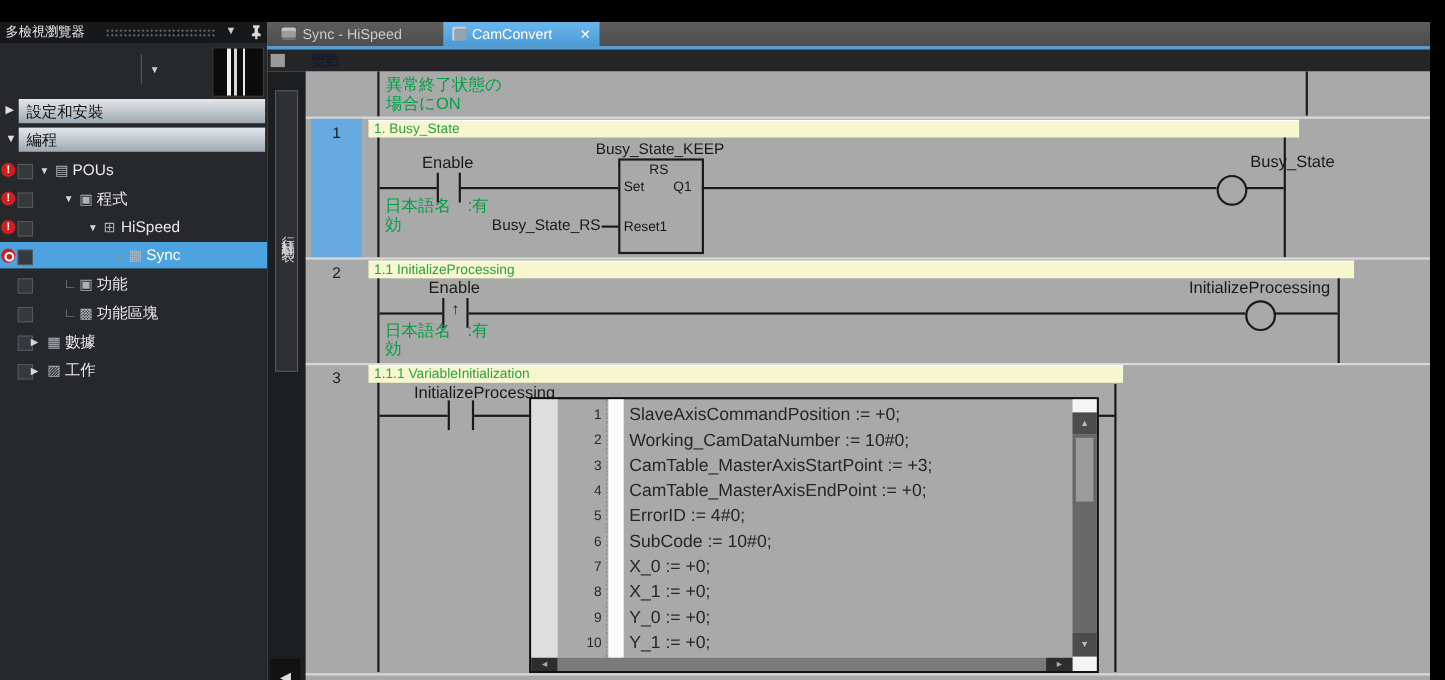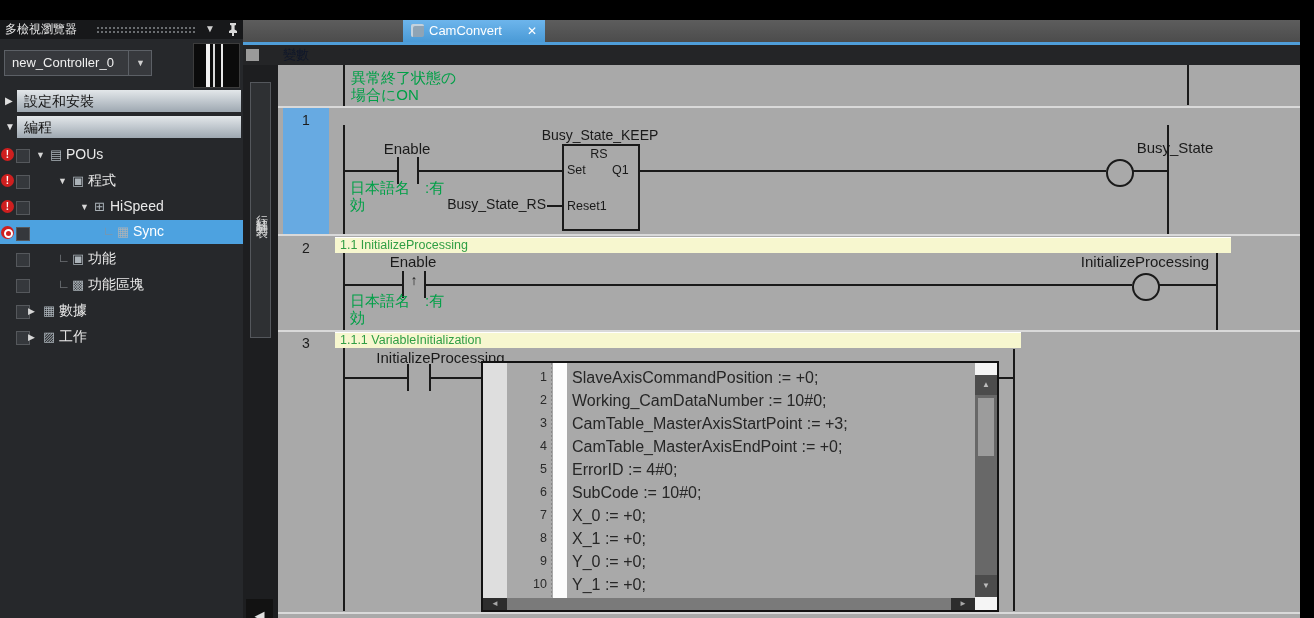--- a/index.html
+++ b/index.html
@@ -98,21 +98,20 @@
 
   <div class="ab panel">
     <div class="ab ptitle">多檢視瀏覽器</div>
     <div class="ab pdots"></div>
     <div class="ab ptri">▼</div>
     <div class="ab pin">
       <svg width="12" height="14" viewBox="0 0 12 14">
           <path d="M3 1h6v2l-1.4.6v4L10 9v2H7v3H5v-3H2V9l2.4-1.4v-4L3 3z" fill="#d8d8d8"></path>
         </svg>
     </div>
-    <div class="ab ctrlsel">new_Controller_0</div>
     <div class="ab ctrlarr">▼</div>
     <div class="ab ctrlimg"></div>
 
     <div class="ab secrow" style="left:0;top:70px;width:243px;height:22px;">
       <span class="tri">▶</span>
       <span class="secbar">設定和安裝</span>
     </div>
     <div class="ab secrow" style="left:0;top:96px;width:243px;height:22px;">
       <span class="tri">▼</span>
       <span class="secbar">編程</span>
@@ -168,20 +167,24 @@
     </div>
     <div class="trow" style="top:304px;">
       <span class="sq"></span>
       <span class="tarr" style="left:28px;">▶</span>
       <span class="tico" style="left:43px;">▨</span>
       <span class="tlbl" style="left:59px;">工作</span>
     </div>
   </div>
 
   <div class="ab tabbar"></div>
+  <div class="ab tab1">
+    <span class="tabico1"></span>
+    <span class="tabtxt">Sync - HiSpeed</span>
+  </div>
   <div class="ab tab2">
     <span class="tabico2"></span>
     <span class="tabtxt">CamConvert</span>
     <span class="tabx">✕</span>
   </div>
   <div class="ab blueline"></div>
 
   <div class="ab varbar"></div>
   <div class="ab varsq"></div>
   <div class="ab vartxt" style="color:#0f172a;font-size:13px;">變數</div>
@@ -195,20 +198,21 @@
   <div class="ab wv" style="left:343px;top:45px;height:41px;"></div>
   <div class="ab grn" style="left:351px;top:49px;">
     <div>異常終了状態の</div>
     <div>場合にON</div>
   </div>
   <div class="ab wv" style="left:1187px;top:45px;height:40px;"></div>
   <div class="ab sep" style="left:278px;top:86px;width:1027px;"></div>
 
   <div class="ab bluecell"></div>
   <div class="ab rnum" style="left:283px;top:92px;">1</div>
+  <div class="ab yhdr hdrg" style="left:335px;top:89px;width:846px;">1. Busy_State</div>
   <div class="ab wv" style="left:343px;top:105px;height:109px;"></div>
   <div class="ab wv" style="left:1167px;top:105px;height:109px;"></div>
 
   <div class="ab lblc" style="left:357px;top:120px;width:100px;">Enable</div>
   <div class="ab wh" style="left:345px;top:150px;width:52px;"></div>
   <div class="ab tick" style="left:397px;top:137px;"></div>
   <div class="ab tick" style="left:417px;top:137px;"></div>
   <div class="ab wh" style="left:419px;top:150px;width:143px;"></div>
   <div class="ab grn" style="left:350px;top:159px;width:140px;">
     <div>日本語名　:有</div>

